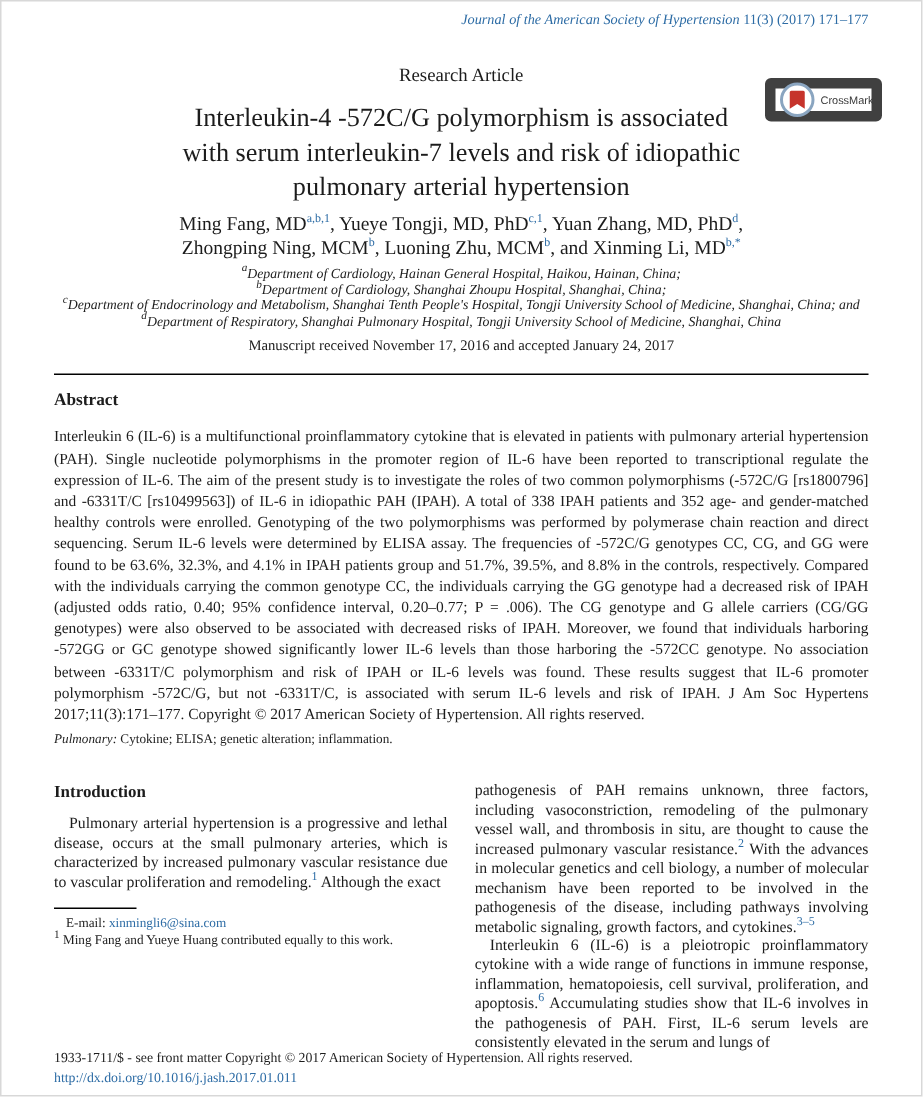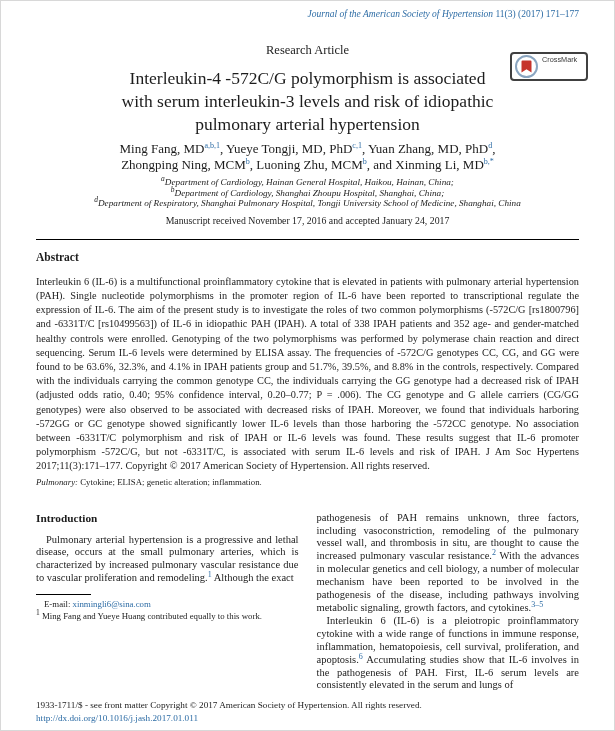--- a/index.html
+++ b/index.html
@@ -27,22 +27,22 @@
   .cols{display:flex;gap:18px;margin-top:25px;}
   .col{width:263.5px;font-size:10.5px;line-height:12.9px;text-align:justify;}
   .sec-h{font-weight:bold;font-size:11.3px;text-align:left;margin-bottom:9px;}
   p.body{margin:0;text-indent:10px;}
   .fnrule{width:55px;border:none;border-top:1px solid #000;margin:9px 0 4px 0;}
   .fn{font-size:8.8px;line-height:11.4px;text-align:justify;margin:0;}
   .fn-ind{text-indent:8px;}
   .footer{position:absolute;left:35px;bottom:6px;font-size:9.2px;line-height:12.5px;}
   .crossmark{
     position:absolute;right:26px;top:51px;width:78px;height:29px;
-    border:2px solid #404040;border-radius:4px;background:#fff;
-    display:flex;gap:4px;padding:1px 3px;box-sizing:border-box;
+    border:7px solid #404040;border-radius:4px;background:#fff;
+    display:flex;align-items:center;gap:4px;padding:1px 3px;box-sizing:border-box;
   }
   .cm-circle{
     width:19px;height:19px;border-radius:50%;border:2.5px solid #8aa5c0;
     background:#fff;display:flex;align-items:center;justify-content:center;flex:0 0 auto;
   }
   .cm-label{font-size:7.3px;color:#3a3a3a;font-family:"Liberation Sans",sans-serif;}
 </style>
 </head>
 <body>
 
@@ -50,30 +50,31 @@
   <div class="content">
 
     <div class="jheader">
       <span class="it">Journal of the American Society of Hypertension</span><span> 11(3) (2017) 171–177</span>
     </div>
 
     <div class="article-type">Research Article</div>
 
     <div class="title">
         <div>Interleukin-4 -572C/G polymorphism is associated</div>
-        <div>with serum interleukin-3 levels and risk of idiopathic</div>
+        <div>with serum interleukin-7 levels and risk of idiopathic</div>
         <div>pulmonary arterial hypertension</div>
       </div>
 
     <div class="authors"><span>Ming Fang, MD</span><sup class="sup">a,b,1</sup><span>, Yueye Tongji, MD, PhD</span><sup class="sup">c,1</sup><span>, Yuan Zhang, MD, PhD</span><sup class="sup">d</sup><span>,</span></div>
     <div class="authors" style="margin-top:0;"><span>Zhongping Ning, MCM</span><sup class="sup">b</sup><span>, Luoning Zhu, MCM</span><sup class="sup">b</sup><span>, and Xinming Li, MD</span><sup class="sup">b,*</sup></div>
 
     <div class="affils">
         <div><sup class="supb">a</sup><span>Department of Cardiology, Hainan General Hospital, Haikou, Hainan, China;</span></div>
         <div><sup class="supb">b</sup><span>Department of Cardiology, Shanghai Zhoupu Hospital, Shanghai, China;</span></div>
+        <div><sup class="supb">c</sup><span>Department of Endocrinology and Metabolism, Shanghai Tenth People's Hospital, Tongji University School of Medicine, Shanghai, China; and</span></div>
         <div><sup class="supb">d</sup><span>Department of Respiratory, Shanghai Pulmonary Hospital, Tongji University School of Medicine, Shanghai, China</span></div>
       </div>
 
     <div class="manuscript">Manuscript received November 17, 2016 and accepted January 24, 2017</div>
 
     <hr class="rule">
 
     <div class="abstract-h">Abstract</div>
     <div class="abstract-body">Interleukin 6 (IL-6) is a multifunctional proinflammatory cytokine that is elevated in patients with pulmonary arterial hypertension (PAH). Single nucleotide polymorphisms in the promoter region of IL-6 have been reported to transcriptional regulate the expression of IL-6. The aim of the present study is to investigate the roles of two common polymorphisms (-572C/G [rs1800796] and -6331T/C [rs10499563]) of IL-6 in idiopathic PAH (IPAH). A total of 338 IPAH patients and 352 age- and gender-matched healthy controls were enrolled. Genotyping of the two polymorphisms was performed by polymerase chain reaction and direct sequencing. Serum IL-6 levels were determined by ELISA assay. The frequencies of -572C/G genotypes CC, CG, and GG were found to be 63.6%, 32.3%, and 4.1% in IPAH patients group and 51.7%, 39.5%, and 8.8% in the controls, respectively. Compared with the individuals carrying the common genotype CC, the individuals carrying the GG genotype had a decreased risk of IPAH (adjusted odds ratio, 0.40; 95% confidence interval, 0.20–0.77; P = .006). The CG genotype and G allele carriers (CG/GG genotypes) were also observed to be associated with decreased risks of IPAH. Moreover, we found that individuals harboring -572GG or GC genotype showed significantly lower IL-6 levels than those harboring the -572CC genotype. No association between -6331T/C polymorphism and risk of IPAH or IL-6 levels was found. These results suggest that IL-6 promoter polymorphism -572C/G, but not -6331T/C, is associated with serum IL-6 levels and risk of IPAH. J Am Soc Hypertens 2017;11(3):171–177. Copyright © 2017 American Society of Hypertension. All rights reserved.</div>
     <div class="keywords">

